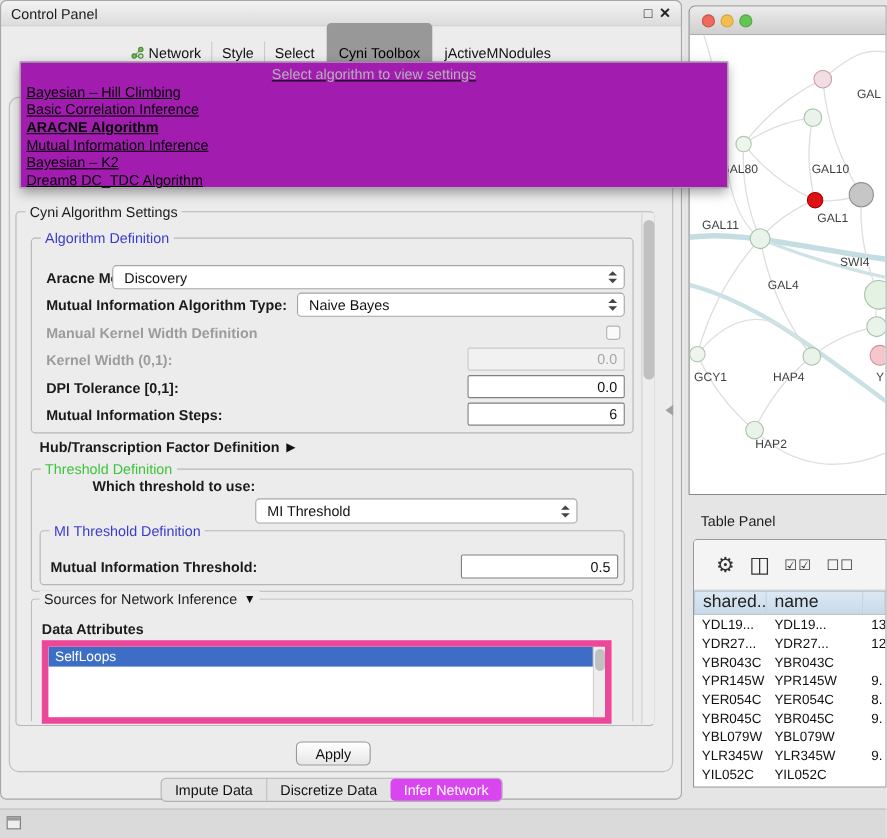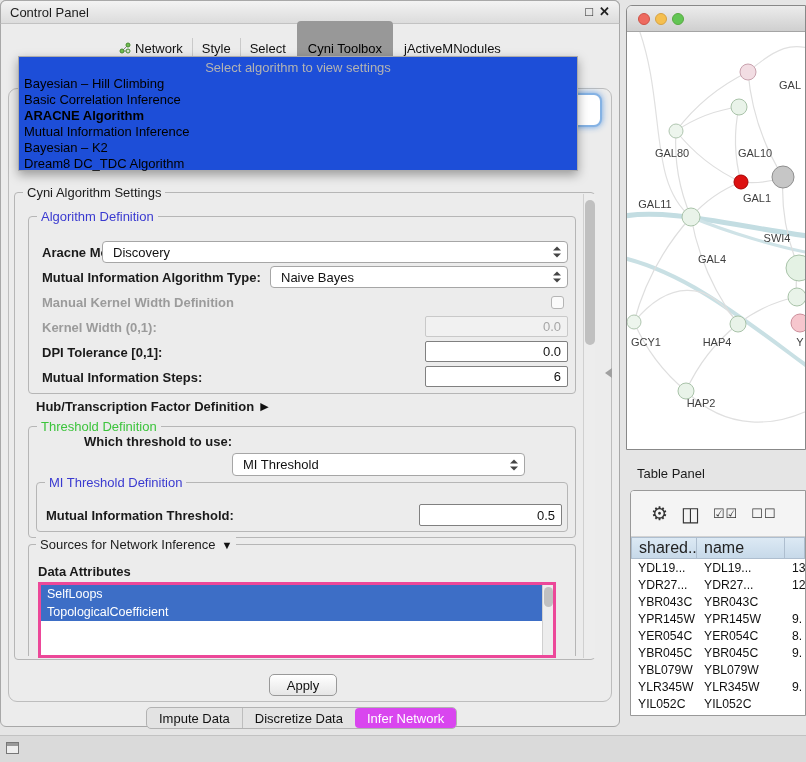--- a/index.html
+++ b/index.html
@@ -18,22 +18,22 @@
   .cp-inner-border { left:8px; top:88px; width:604px; height:614px; border:1px solid #bdbdbd; border-radius:9px; }
 
   
   .top-tabs { left:0; top:36px; width:620px; height:24px; display:flex; justify-content:center; align-items:center; }
   .tab { padding:3px 9px; font-size:13px; color:#111; border-left:1px solid #cacaca; display:flex; align-items:center; gap:4px; }
   .tab:first-child { border-left:none; }
   .tab.active { background:#989898; color:#000000; border-radius:4px; border-left:none; margin:0 2px; padding:20px 11px; }
   .tab.active + .tab { border-left:none; }
 
   
-  .dd-popup { left:18px; top:56px; width:560px; height:115px; background:#1d4ed8;
-              border:1px solid #ababab; box-shadow:0 4px 10px rgba(0,0,0,.35); z-index:20; padding-top:2px;}
+  .dd-popup { left:18px; top:56px; width:644px; height:115px; background:#a21caf;
+              border:1px solid #ababab; box-shadow:0 4px 10px rgba(0,0,0,.35); z-index:20; padding-top:2px;text-decoration:underline;}
   .dd-placeholder { text-align:center; color:#b3b3b3; font-size:13px; height:17px; line-height:17px; }
   .dd-item { font-size:13px; height:16px; line-height:16px; padding-left:5px; color:#000; }
   .dd-item.selected { font-weight:bold; }
 
   .focus-combo-fragment { left:556px; top:93px; width:46px; height:34px; background:#fff;
         border:2px solid #84b2e4; border-radius:8px; box-shadow:0 0 6px rgba(96,156,226,.95); z-index:5; }
 
   
   .groupbox { position:absolute; border:1px solid #b6b6b6; border-radius:4px; }
   .grouptitle { position:absolute; top:-8px; left:8px; background:#ececec; padding:0 4px; font-size:13px; color:#1c1c1c; white-space:nowrap; }
@@ -57,21 +57,21 @@
 
   .checkbox { position:absolute; width:13px; height:13px; background:#fafafa; border:1px solid #b5b5b5; border-radius:3px; }
 
   .tri { font-size:11px; color:#111; }
 
   
   .sb-track { position:absolute; background:#ededed; border-left:1px solid #d0d0d0; }
   .sb-thumb { position:absolute; left:1px; background:#c0c0c0; border-radius:6px; }
 
   
-  .attr-list { position:absolute; background:#fff; border:3px solid #ec4899; overflow:hidden; }
+  .attr-list { position:absolute; background:#fff; border:6px solid #ec4899; overflow:hidden; }
   .list-item { height:18px; line-height:18px; font-size:12.5px; padding-left:6px; width:calc(100% - 11px); }
   .list-item.selected { background:#3d6ec6; color:#fff; }
 
   .apply-btn { position:absolute; left:269px; top:674px; width:68px; height:22px;
      background:linear-gradient(#ffffff,#e6e6e6); border:1px solid #999; border-radius:5px;
      font-size:13px; display:flex; align-items:center; justify-content:center; color:#111; }
 
   .bottom-tabs { position:absolute; left:146px; top:707px; height:22px; display:flex; align-items:center;
      background:#e3e3e3; border:1px solid #b2b2b2; border-radius:5px; }
   .btab { padding:2px 12px; font-size:13px; color:#111; border-left:1px solid #bdbdbd; height:100%; display:flex; align-items:center; }
@@ -228,21 +228,20 @@
 <div class="groupbox" style="left:28px; top:544px; width:548px; height:112px; overflow:hidden; border-bottom:none; border-radius:4px 4px 0 0;"></div>
 <div class="abs" style="left:36px; top:537px; background:#ececec; padding:0 4px; display:flex; align-items:center; gap:6px;">
   <span style="font-size:13px; color:#1c1c1c;">Sources for Network Inference</span>
   <span class="tri">▼</span>
 </div>
 <span class="lbl" style="left:38px; top:564px;">Data Attributes</span>
 
 <div class="attr-list" style="left:38px; top:582px; width:518px; height:76px;">
 
 <div class="list-item selected">SelfLoops</div>
-    <div class="list-item selected">TopologicalCoefficient</div>
     <div class="sb-track" style="right:0; top:0; width:11px; height:100%;">
     <div class="sb-thumb" style="top:2px; width:9px; height:20px;"></div>
   </div>
   </div>
 
 <div class="apply-btn">Apply</div>
 
 <div class="bottom-tabs">
   <div class="btab">Impute Data</div>
   <div class="btab">Discretize Data</div>

